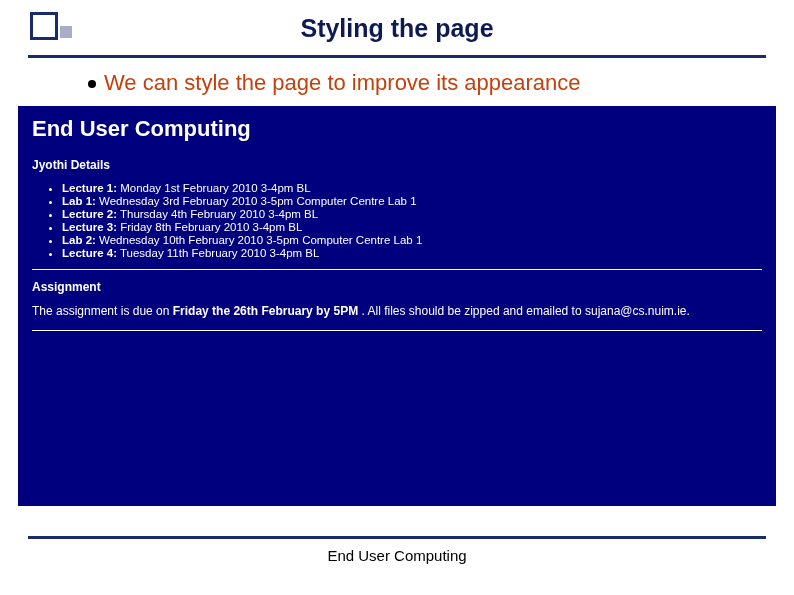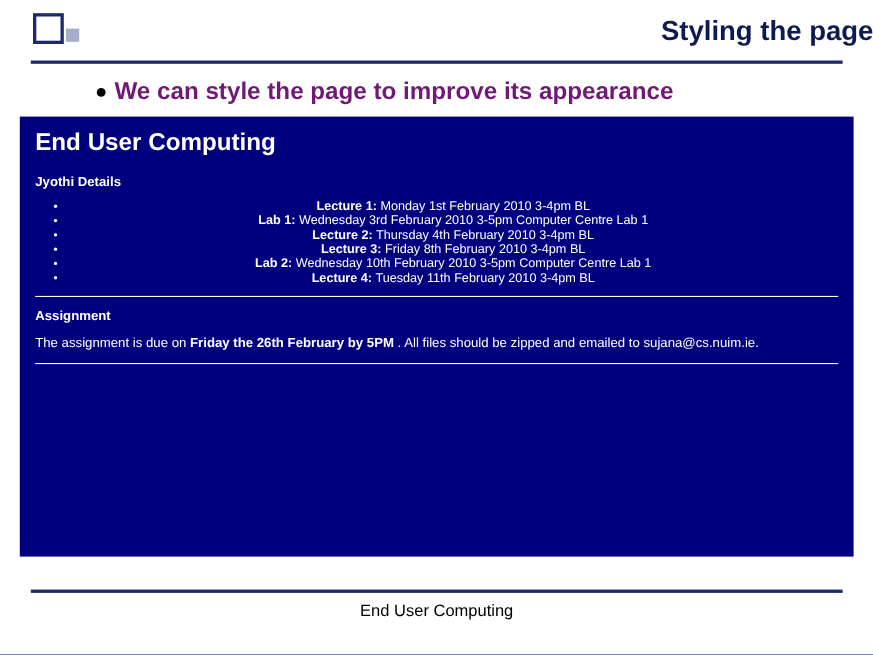--- a/index.html
+++ b/index.html
@@ -29,38 +29,38 @@
     }
     .decor .small {
       display: inline-block;
       width: 12px;
       height: 12px;
       background: #a8aec9;
       margin-left: 2px;
       margin-top: 14px;
     }
     .slide-title {
-      text-align: right;
+      text-align: center;
       font-size: 25px;
       font-weight: bold;
       color: #0e1a52;
       margin-top: 14px;
       margin-bottom: 12px;
     }
     .title-underline {
       height: 3px;
       background: #1b2a6b;
       margin: 0 28px 12px 28px;
     }
     .bullet-text {
       margin-left: 88px;
       margin-right: 30px;
       font-size: 22px;
-      font-weight: bold;
-      color: #701a75;
+      font-weight: normal;
+      color: #c2410c;
     }
     .bullet-dot {
       display: inline-block;
       width: 8px;
       height: 8px;
       background: #000;
       border-radius: 50%;
       vertical-align: middle;
       margin-right: 8px;
     }
@@ -83,21 +83,20 @@
     }
     .preview-subhead {
       font-weight: bold;
       margin-bottom: 10px;
     }
     .preview-list {
       list-style: disc;
       margin-left: 30px;
       margin-top: 6px;
       margin-bottom: 10px;
-      text-align: center;
     }
     .preview-list li {
       margin-bottom: 1px;
       font-size: 11.5px;
     }
     .preview-list li b {
       font-weight: bold;
     }
     .hr {
       border: none;

